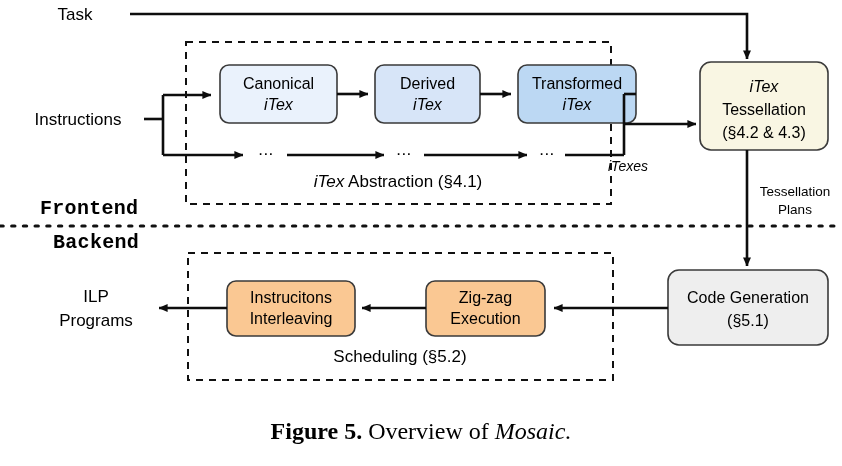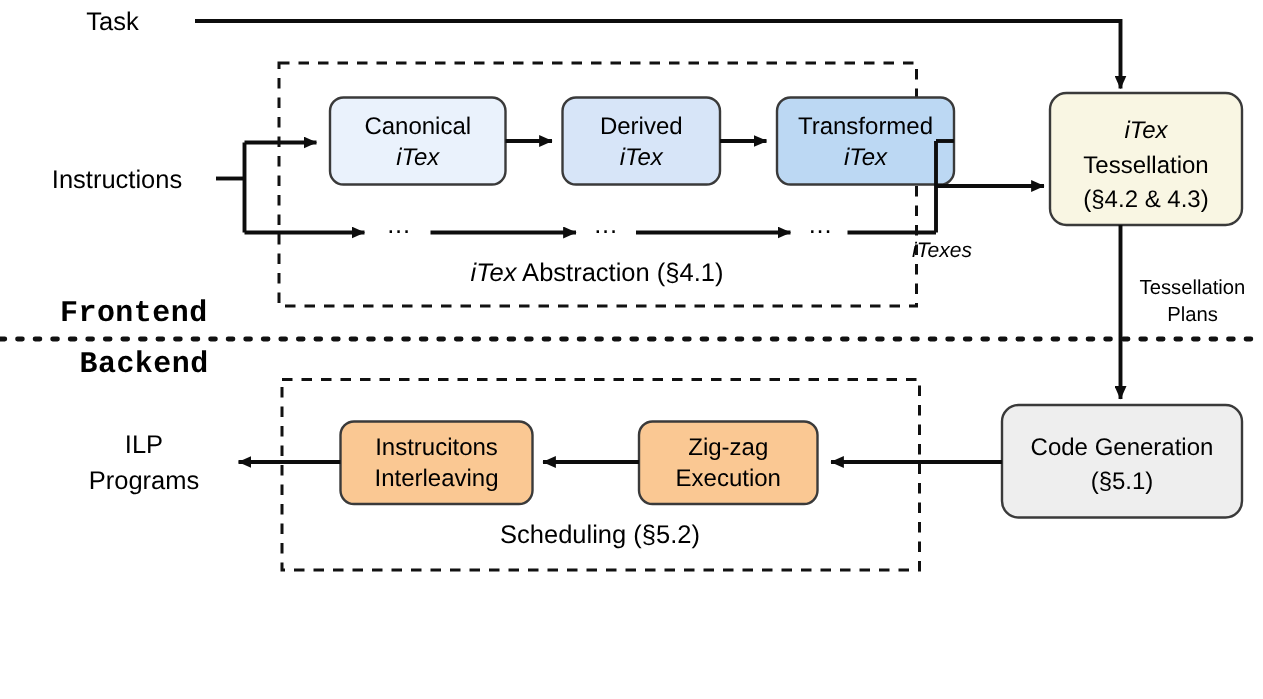--- a/index.html
+++ b/index.html
@@ -221,14 +221,19 @@
     </g>
 
     <path class="flow-line" d="M227,308 L159,308" marker-end="url(#arrowhead)"></path>
 
     <text class="lbl-region" x="400" y="362" text-anchor="middle">Scheduling (§5.2)</text>
 
     <text class="lbl-side" x="96" y="302" text-anchor="middle">ILP</text>
     <text class="lbl-side" x="96" y="326" text-anchor="middle">Programs</text>
   </svg>
 
+  <div class="caption">
+    <span class="cap-bold">Figure 5.</span>
+    <span>Overview of</span>
+    <span class="cap-italic">Mosaic.</span>
+  </div>
 
 </div>
 
 </body></html>

